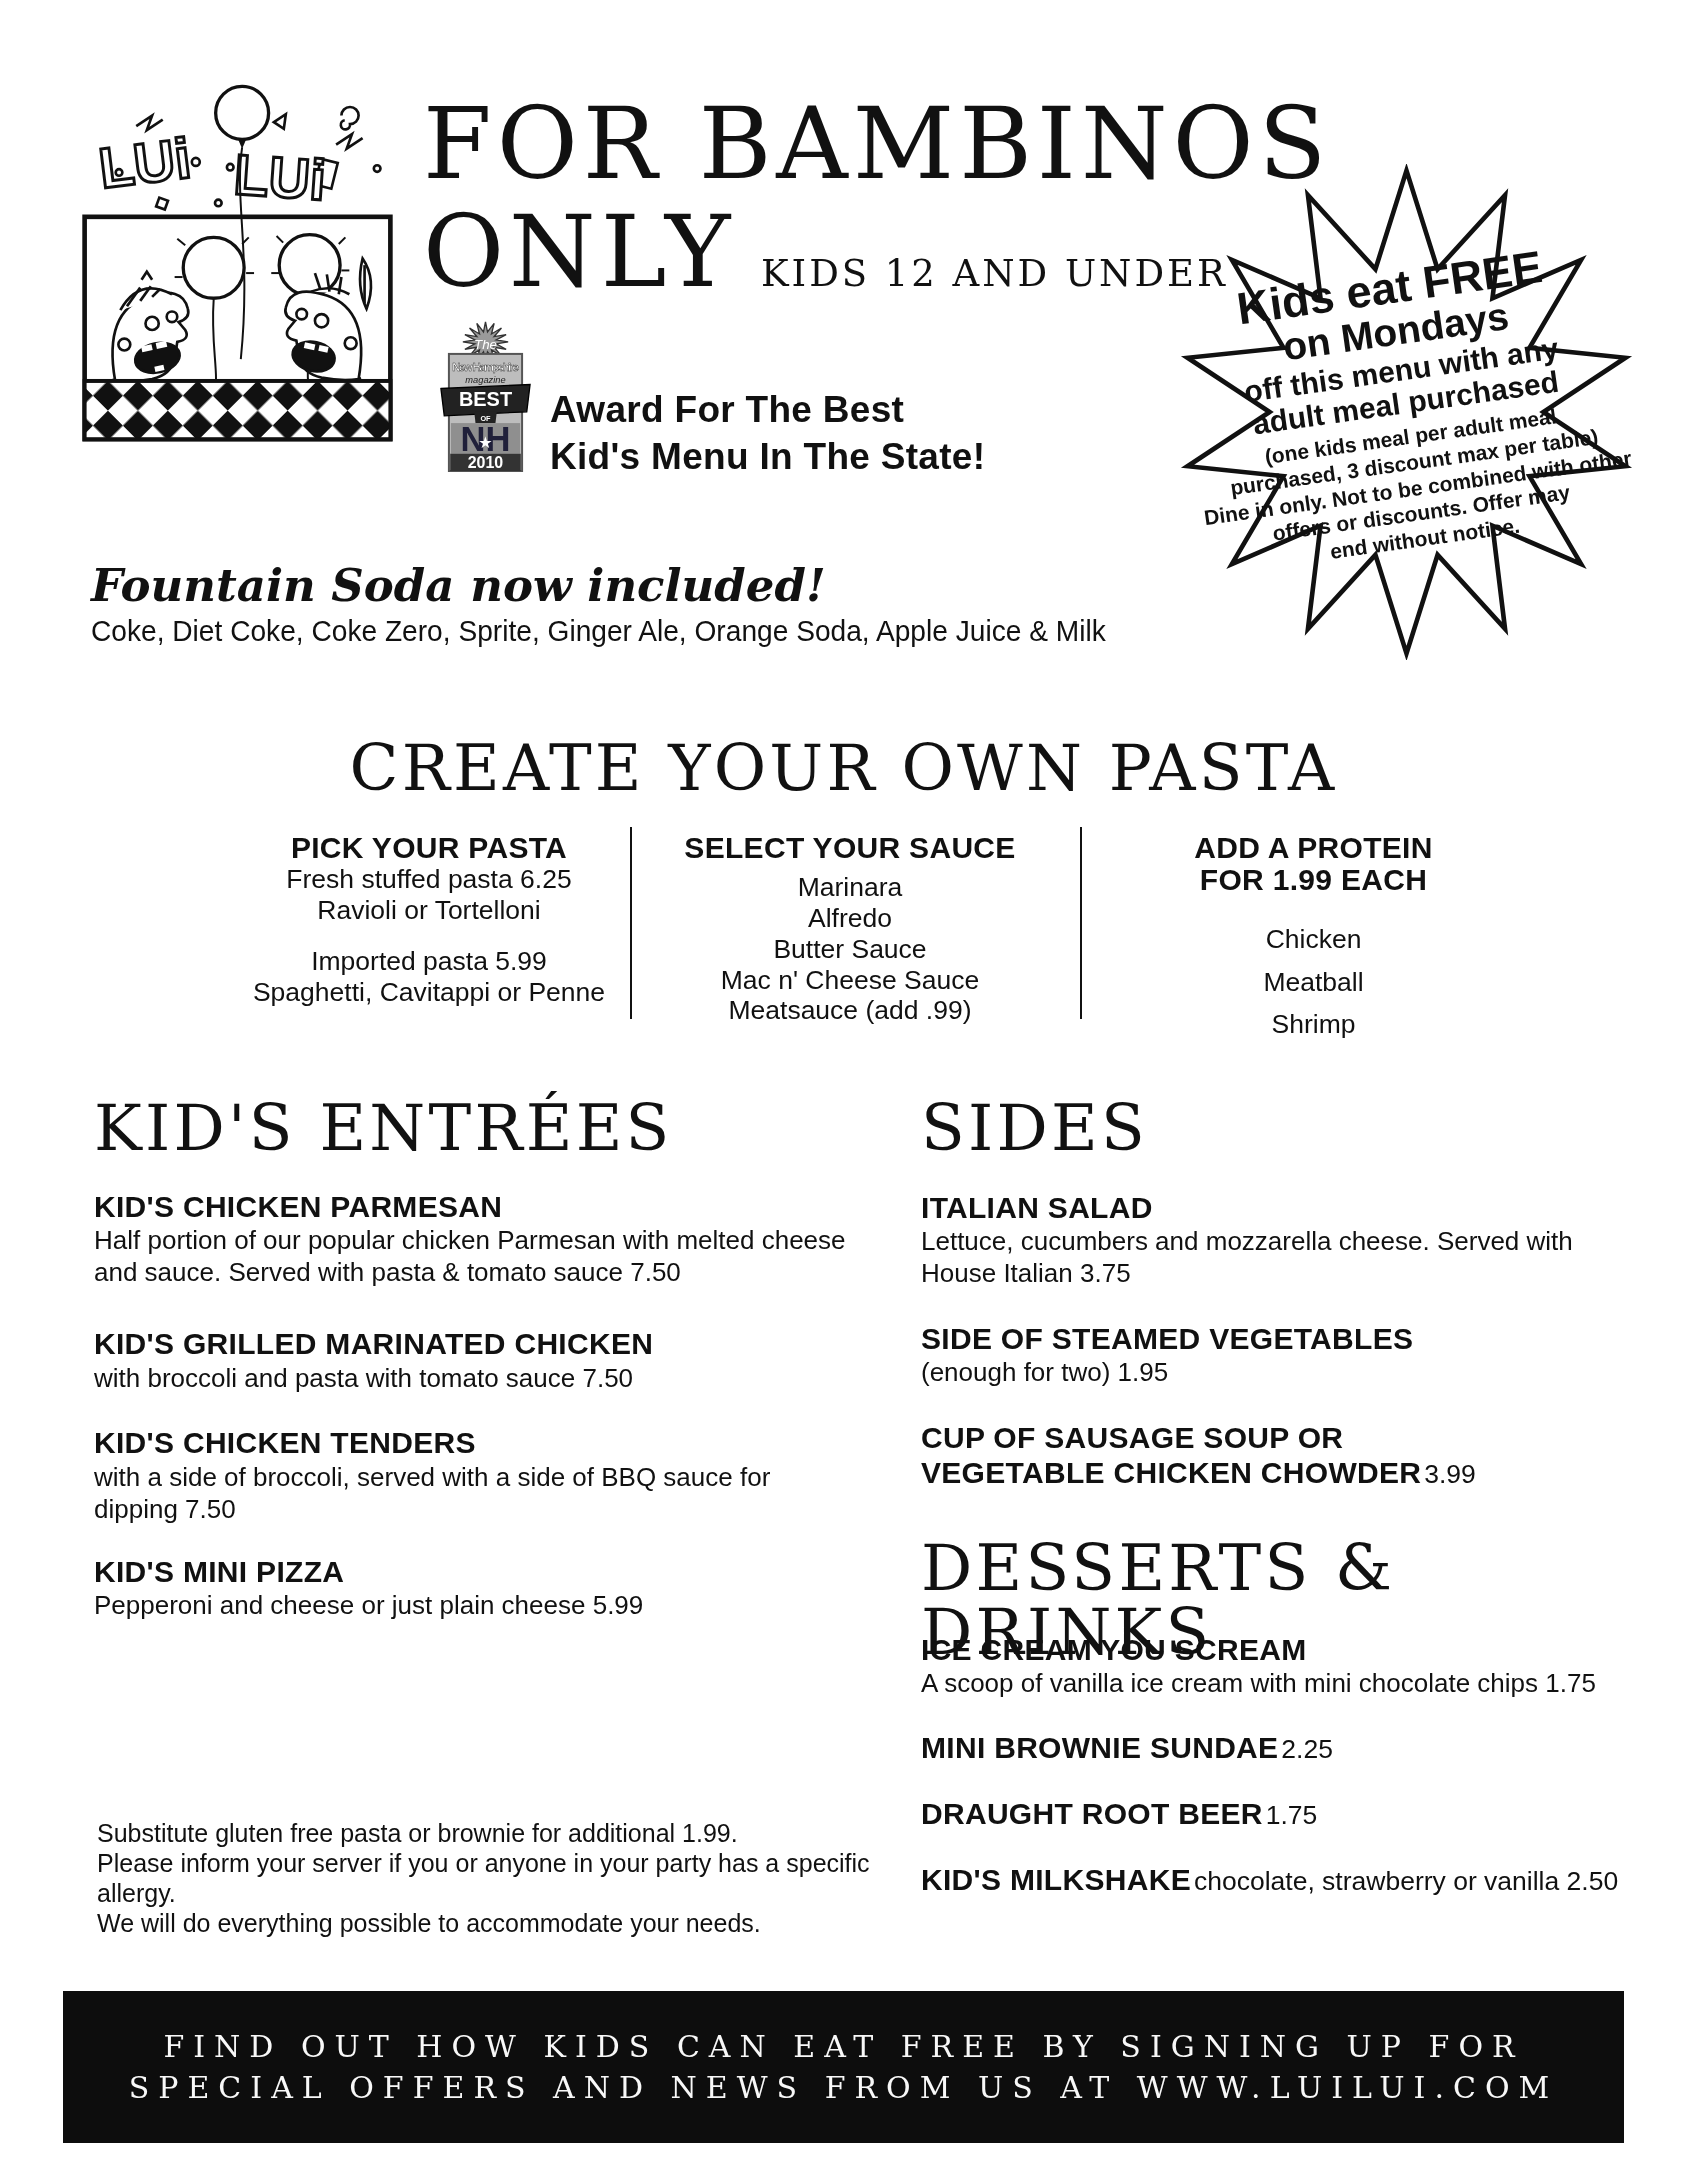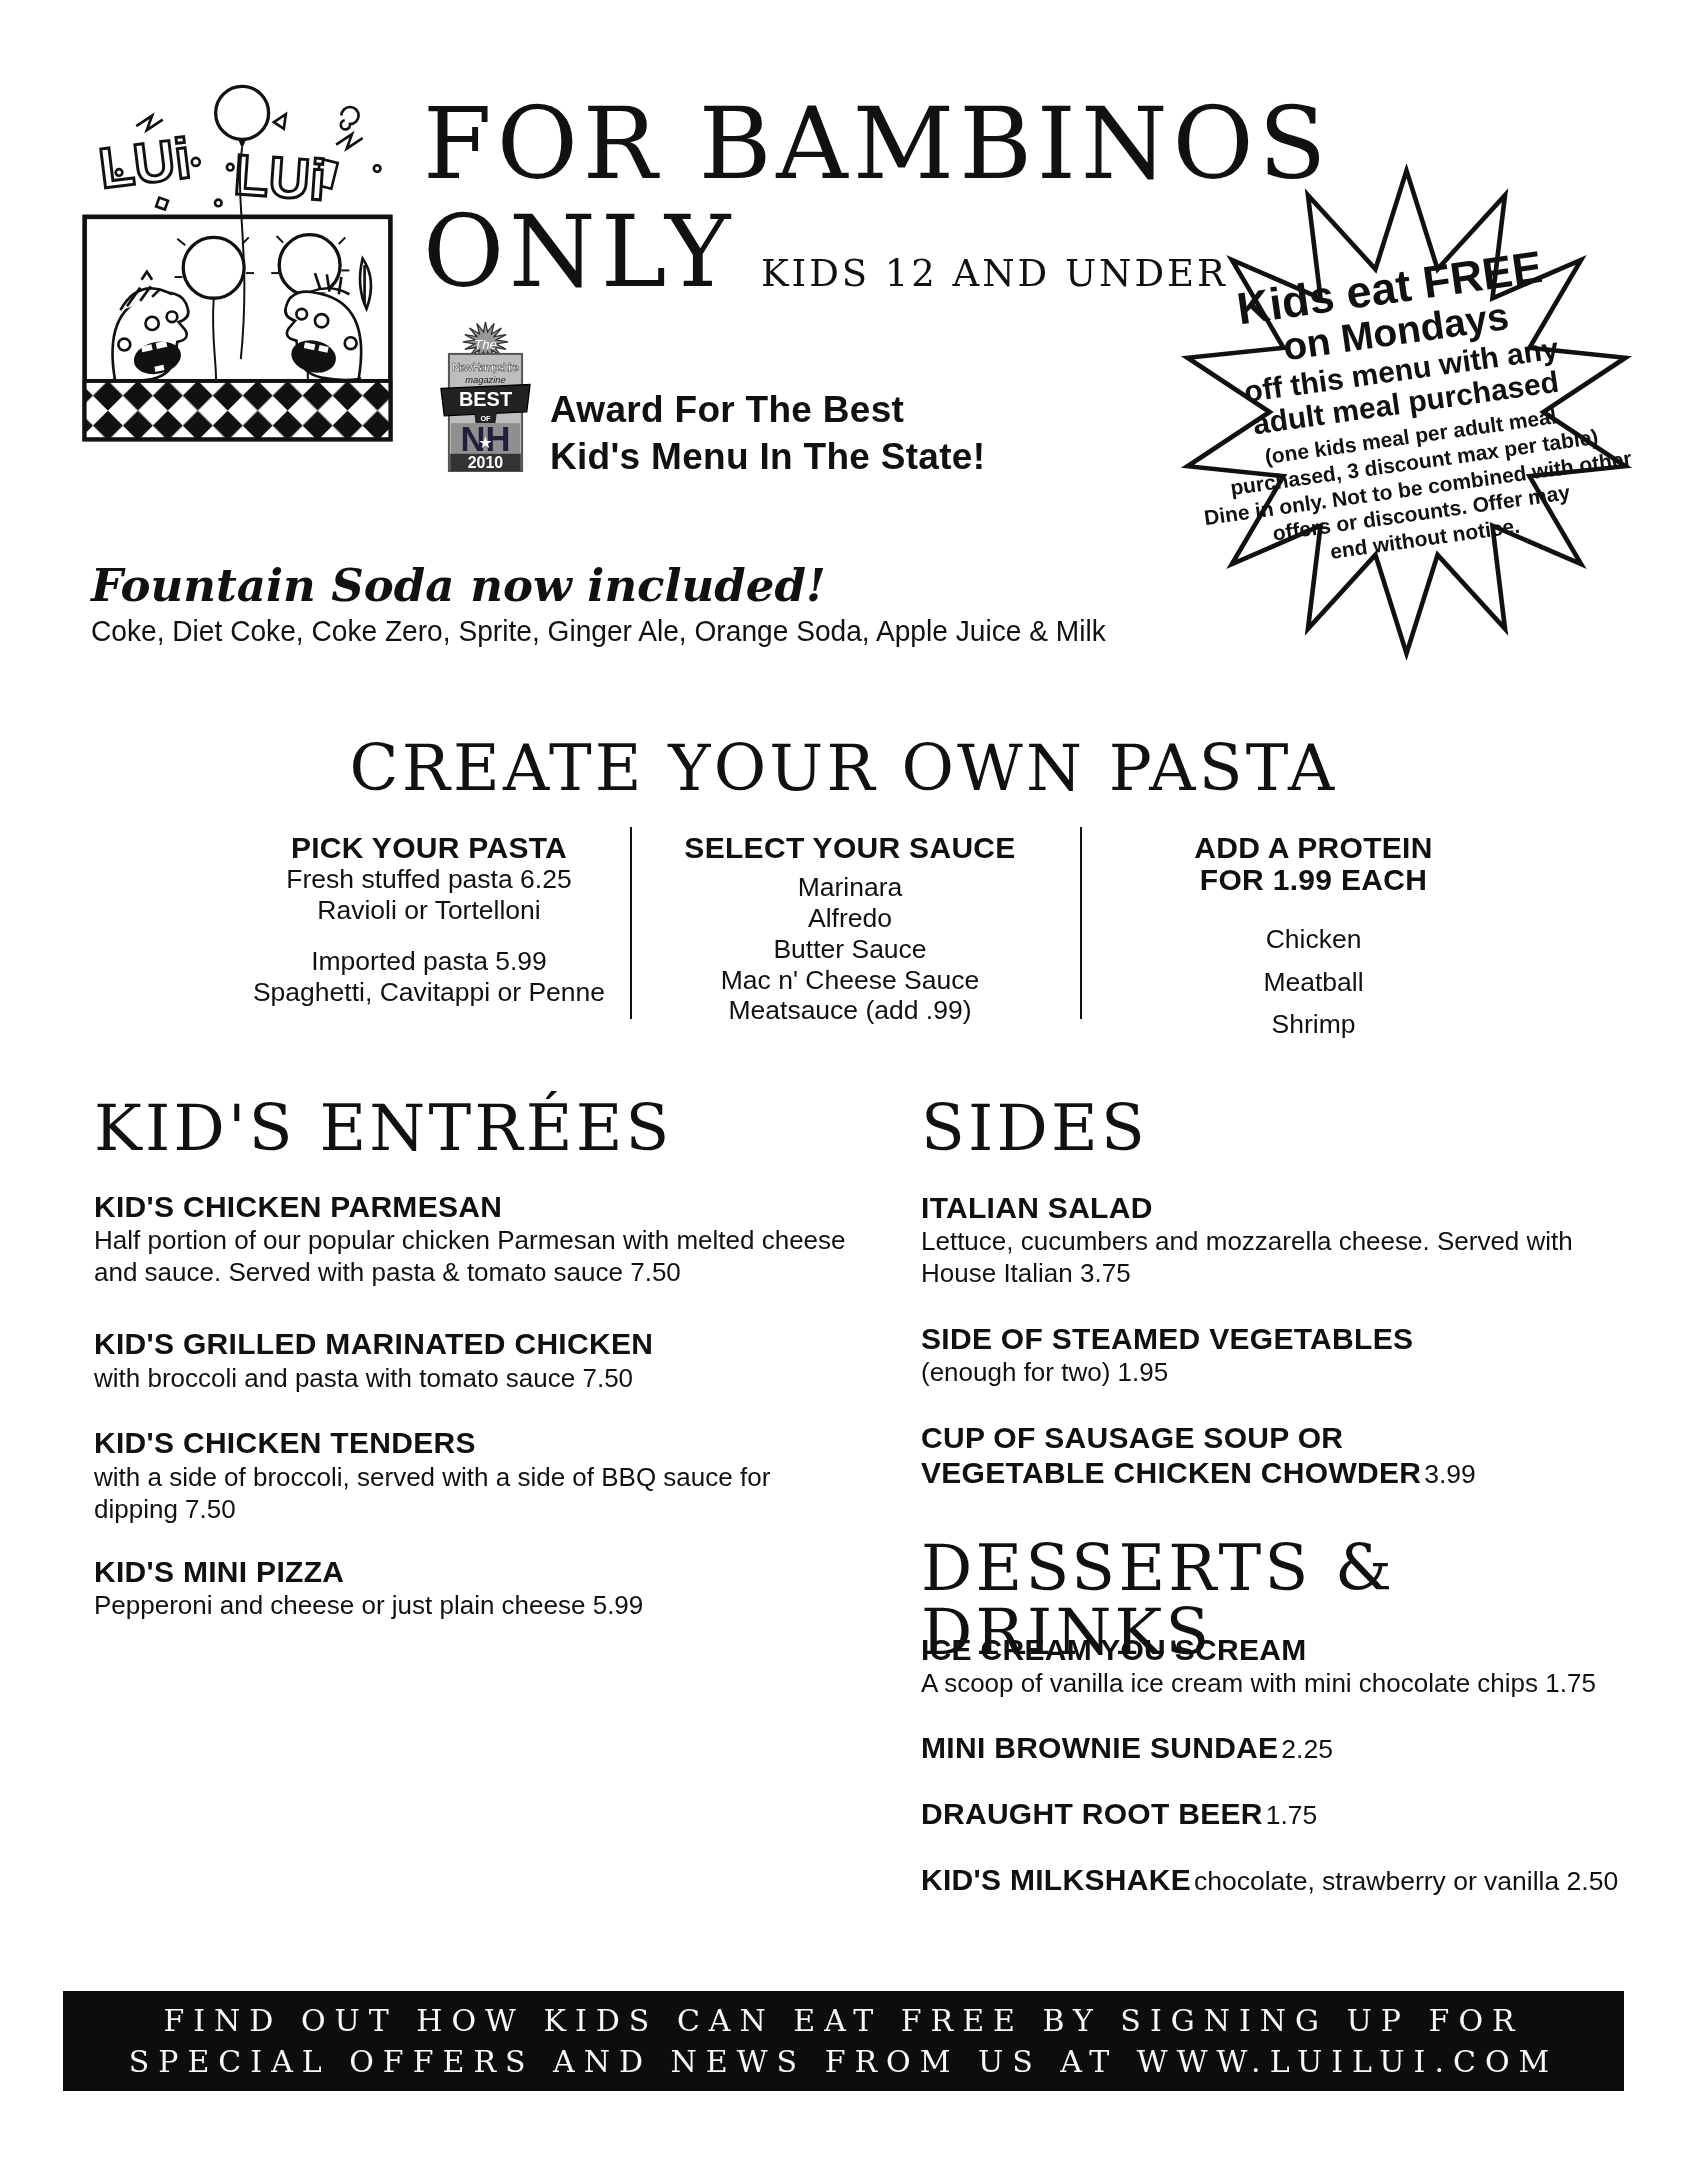--- a/index.html
+++ b/index.html
@@ -21,21 +21,21 @@
   .col{ text-align:center;}
   .col-head{font-size:30px;line-height:1.08;}
   .col-line{font-size:26.5px;line-height:1.16;}
   .divider{width:2px;height:192px;background:#111;}
   .promo-text{width:433px;transform:rotate(-8deg);text-align:center;}
   .pl1{font-size:45px;font-weight:bold;line-height:1.05;}
   .pl2{font-size:39px;font-weight:bold;line-height:1.1;}
   .pl34{font-size:30px;font-weight:bold;line-height:1.1;}
   .plsm{font-size:21px;font-weight:bold;line-height:1.22;}
   .note-line{font-size:25px;line-height:1.2;}
-  .footer-bar{left:63px;top:1991px;width:1561px;height:100px;background:#0d0d0d;
+  .footer-bar{left:63px;top:1991px;width:1561px;height:152px;background:#0d0d0d;
       display:flex;flex-direction:column;align-items:center;justify-content:center;gap:11px;}
   .footer-line{color:#f8f8f8;font-size:30px;letter-spacing:.30em;white-space:nowrap;}
   svg text{font-family:"Liberation Sans",sans-serif;}
 </style>
 </head>
 <body>
 
 <div id="page">
 
   <svg class="abs" style="left:78px;top:81px;" width="319" height="361" viewBox="0 0 482 545">
@@ -241,20 +241,25 @@
   <div class="abs" style="left:921px;top:1797px;">
     <span class="marker item-name">DRAUGHT ROOT BEER</span>
     <span class="hand price-inline">1.75</span>
   </div>
 
   <div class="abs" style="left:921px;top:1863px;">
     <span class="marker item-name">KID'S MILKSHAKE</span>
     <span class="hand price-inline">chocolate, strawberry or vanilla 2.50</span>
   </div>
 
+  <div class="abs hand" style="left:97px;top:1818px;width:847px;">
+    <div class="note-line">Substitute gluten free pasta or brownie  for additional 1.99.</div>
+    <div class="note-line">Please inform your server if you or anyone in your party has a specific allergy.</div>
+    <div class="note-line">We will do everything possible to accommodate your needs.</div>
+  </div>
 
   <div class="abs footer-bar">
     <div class="fancy footer-line">FIND OUT HOW KIDS CAN EAT FREE BY SIGNING UP FOR</div>
     <div class="fancy footer-line">SPECIAL OFFERS AND NEWS FROM US AT WWW.LUILUI.COM</div>
   </div>
 
 </div>
 
 
 </body></html>

